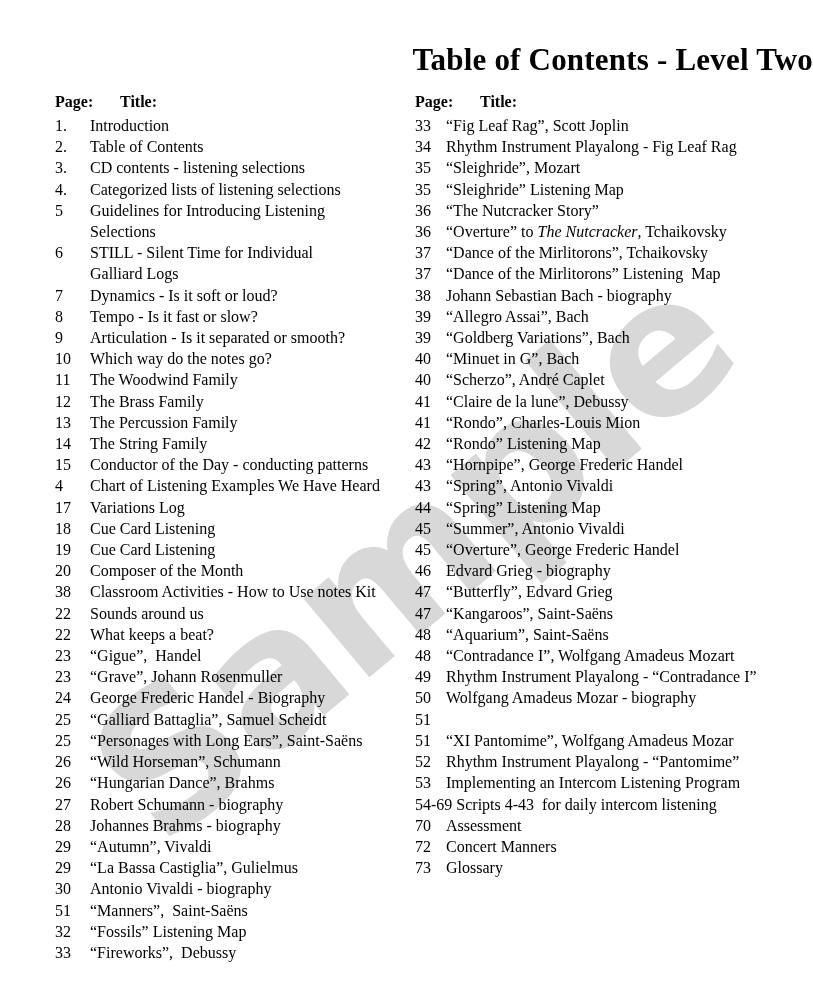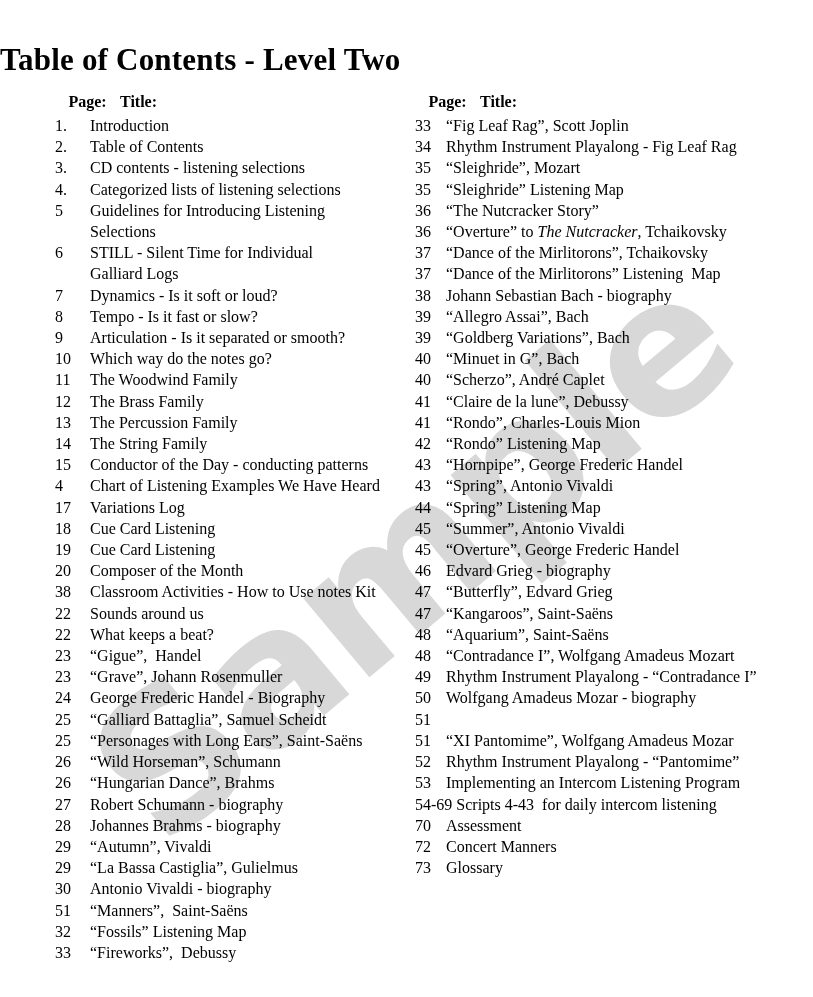--- a/index.html
+++ b/index.html
@@ -12,29 +12,29 @@
     transform: translate(-50%, -50%) rotate(-40deg);
     font-family: "DejaVu Sans", sans-serif;
     font-weight: 700; font-size: 188px; letter-spacing: -4px;
     color: #d8d8d8; white-space: nowrap; z-index: 0;
   }
 
   .content { position: absolute; inset: 0; z-index: 1; }
 
   .doc-title {
     position: absolute; top: 42px; left: 0; width: 100%;
-    text-align: left; font-size: 31px; font-weight: 700;
+    text-align: right; font-size: 31px; font-weight: 700;
     letter-spacing: 0.2px;
   }
 
   .col { position: absolute; top: 91px; }
   .col-left  { left: 55px;  width: 362px; }
   .col-right { left: 415px; width: 398px; }
 
-  .col-header { display: flex; font-weight: 700; font-size: 16px; line-height: 22px; margin-bottom: 2px; text-align: center; }
+  .col-header { display: flex; font-weight: 700; font-size: 16px; line-height: 22px; margin-bottom: 2px; }
   .col-header .ph { flex: none; width: 65px; }
 
   .row { display: flex; font-size: 16px; line-height: 21.2px; }
   .pg { flex: none; min-width: 35px; white-space: nowrap; }
   .col-right .pg { min-width: 31px; }
   .ti { white-space: pre-wrap; }
 </style>
 </head>
 <body>
 

